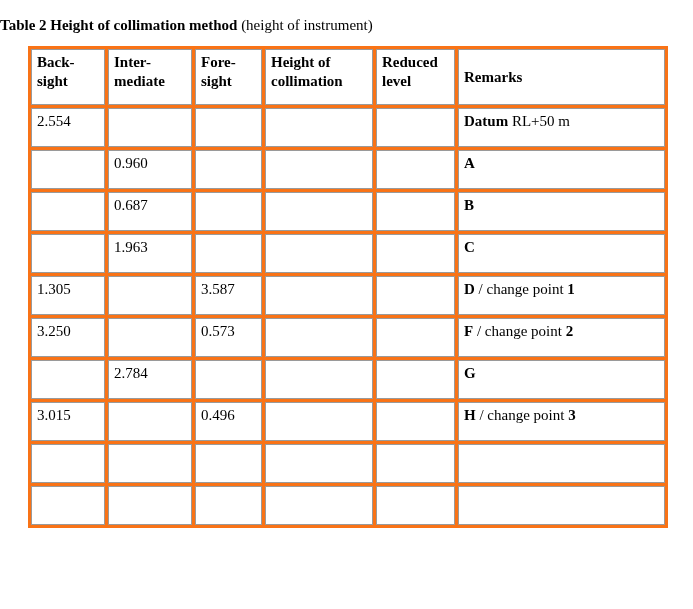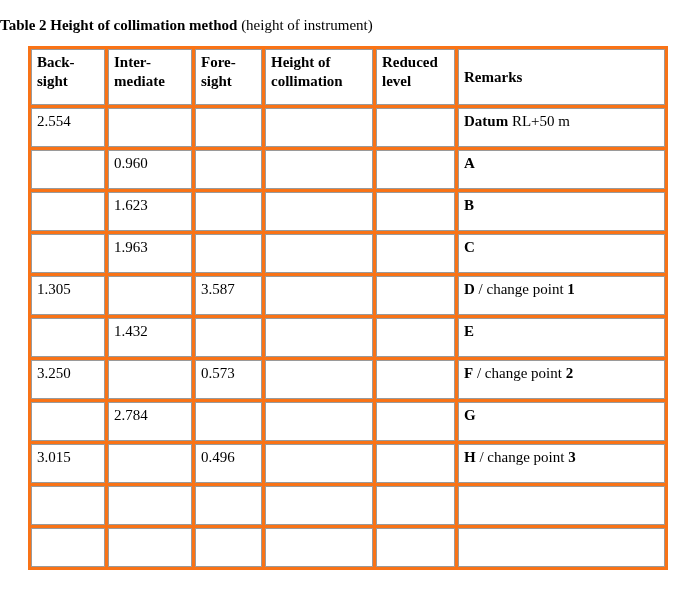--- a/index.html
+++ b/index.html
@@ -150,49 +150,41 @@
         <tr>
           <td></td>
           <td>0.960</td>
           <td></td>
           <td></td>
           <td></td>
           <td><span class="station">A</span><span class="note"></span><span class="cp-num"></span></td>
         </tr>
         <tr>
           <td></td>
-          <td>1.623</td>
+          <td>0.687</td>
           <td></td>
           <td></td>
           <td></td>
           <td><span class="station">B</span><span class="note"></span><span class="cp-num"></span></td>
         </tr>
         <tr>
           <td></td>
           <td>1.963</td>
           <td></td>
           <td></td>
           <td></td>
           <td><span class="station">C</span><span class="note"></span><span class="cp-num"></span></td>
         </tr>
         <tr>
           <td>1.305</td>
           <td></td>
           <td>3.587</td>
           <td></td>
           <td></td>
           <td><span class="station">D</span><span class="note"> / change point </span><span class="cp-num">1</span></td>
-        </tr>
-        <tr>
-          <td></td>
-          <td>1.432</td>
-          <td></td>
-          <td></td>
-          <td></td>
-          <td><span class="station">E</span><span class="note"></span><span class="cp-num"></span></td>
         </tr>
         <tr>
           <td>3.250</td>
           <td></td>
           <td>0.573</td>
           <td></td>
           <td></td>
           <td><span class="station">F</span><span class="note"> / change point </span><span class="cp-num">2</span></td>
         </tr>
         <tr>

